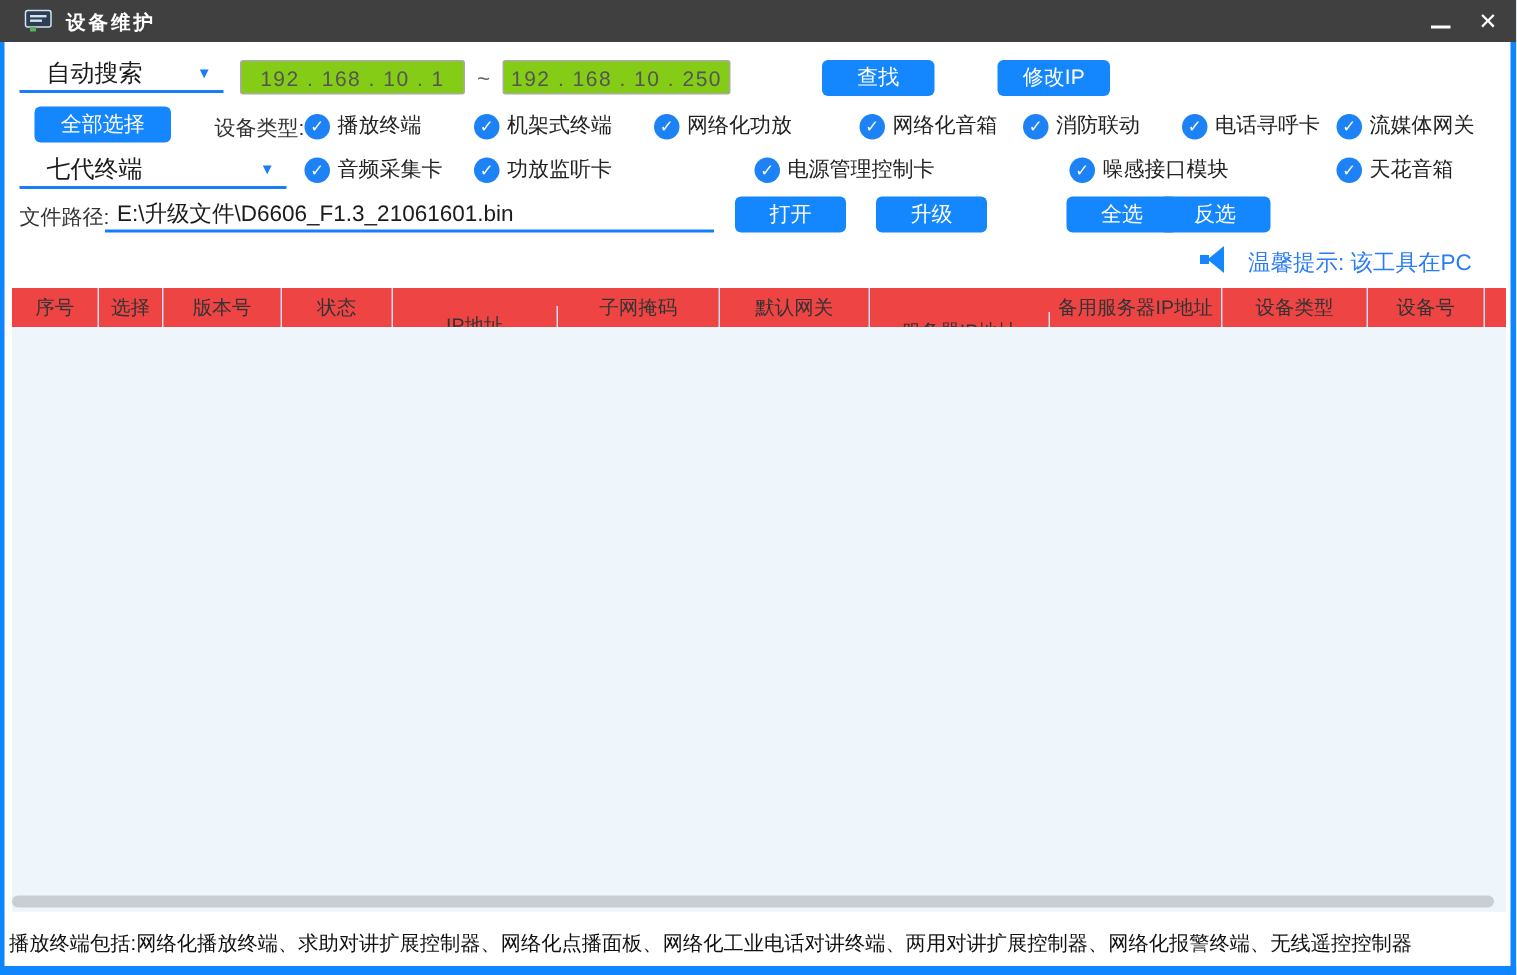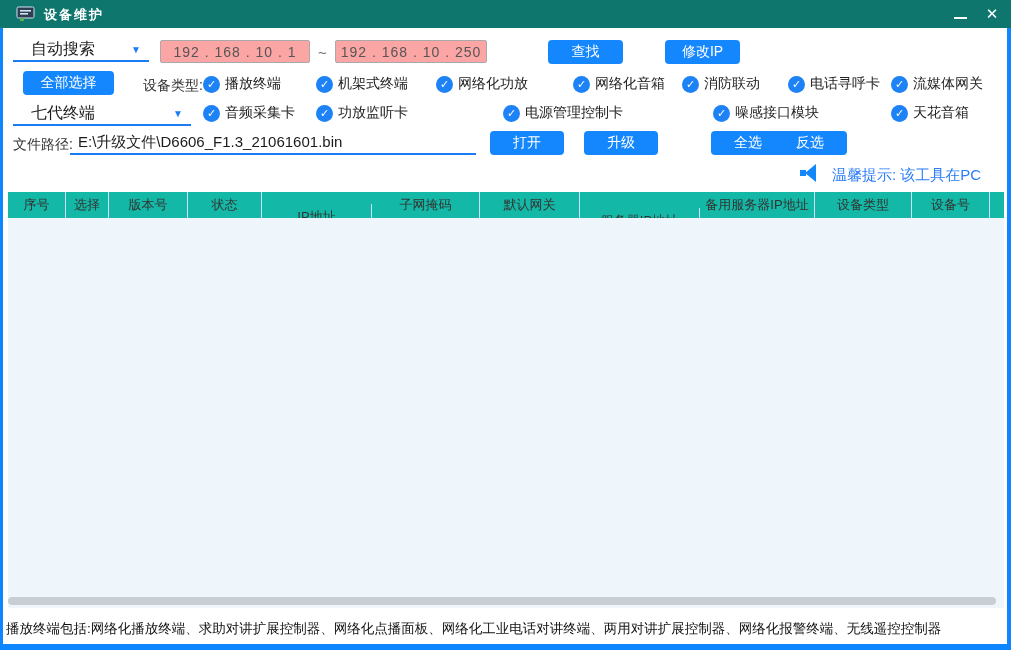--- a/index.html
+++ b/index.html
@@ -1,52 +1,52 @@
 <!DOCTYPE html>
 <html><head>
 <meta charset="utf-8">
 <style>
   * { margin:0; padding:0; box-sizing:border-box; }
   html,body { width:1011px; height:650px; font-family:"Liberation Sans","DejaVu Sans",sans-serif; }
   .window { position:relative; width:1011px; height:650px; background:#ffffff; overflow:hidden; }
 
   
-  .titlebar { position:absolute; left:0; top:0; width:1011px; height:28px; background:#0f766e; display:flex; align-items:center; }
+  .titlebar { position:absolute; left:0; top:0; width:1011px; height:28px; background:#404040; display:flex; align-items:center; }
   .app-icon { position:absolute; left:16px; top:6px; width:19px; height:16px; }
   .title-text { position:absolute; left:44px; top:6px; color:#ffffff; font-size:13px; font-weight:bold; letter-spacing:2px; }
   .win-btn { position:absolute; top:0; height:28px; width:30px; display:flex; align-items:center; justify-content:center; color:#ffffff; cursor:pointer; }
   .btn-min { right:36px; }
   .btn-close { right:4px; font-size:15px; }
   .min-bar { display:block; width:13px; height:2px; background:#ffffff; margin-top:8px; }
   .edge { position:absolute; background:#0d86ff; }
   .edge-left { left:0; top:28px; width:3px; height:622px; }
   .edge-right { right:0; top:28px; width:4px; height:622px; }
   .edge-bottom { left:0; bottom:0; width:1011px; height:6px; }
 
   
   .dropdown { position:absolute; height:24px; border-bottom:2px solid #1a7cf7; display:flex; align-items:center; cursor:pointer; }
   .dropdown .dd-text { font-size:16px; color:#1b1b1b; padding-left:18px; }
   .dropdown .dd-arrow { position:absolute; right:8px; top:6px; color:#1a7cf7; font-size:10px; }
-  .ip-input { position:absolute; height:23px; border:1px solid #a9a9a9; border-radius:2px; background:#fca5a5; text-align:center; font-size:14px; color:#555; letter-spacing:1px; font-family:"Liberation Sans",sans-serif; }
+  .ip-input { position:absolute; height:23px; border:1px solid #a9a9a9; border-radius:2px; background:#84cc16; text-align:center; font-size:14px; color:#555; letter-spacing:1px; font-family:"Liberation Sans",sans-serif; }
   .tilde { position:absolute; font-size:15px; color:#666; }
   .btn { position:absolute; height:24px; background:#1486fe; border:none; border-radius:4px; color:#ffffff; font-size:14px; cursor:pointer; font-family:"Liberation Sans",sans-serif; }
   .lbl { position:absolute; font-size:14px; color:#333; }
 
   .chk { position:absolute; display:flex; align-items:center; cursor:pointer; height:18px; }
   .chk-icon { width:17px; height:17px; border-radius:50%; background:#1e82f7; color:#fff; font-size:11px; font-weight:bold; display:flex; align-items:center; justify-content:center; }
   .chk-label { font-size:14px; color:#222; margin-left:5px; white-space:nowrap; }
 
   .filepath-wrap { position:absolute; left:70px; top:133px; width:406px; height:22px; border-bottom:2px solid #1a7cf7; }
   .filepath-text { font-size:15px; color:#1b1b1b; padding-left:8px; white-space:nowrap; }
 
   .notice-icon { position:absolute; left:798px; top:162px; width:22px; height:22px; }
   .notice-text { position:absolute; left:832px; top:166px; width:179px; overflow:hidden; white-space:nowrap; font-size:15px; color:#2a7cf7; }
 
   
-  .thead { position:absolute; left:8px; top:192px; width:996px; height:26px; background:#14b8a6; display:flex; }
+  .thead { position:absolute; left:8px; top:192px; width:996px; height:26px; background:#ef4444; display:flex; }
   .th { height:26px; display:flex; align-items:center; justify-content:center; font-size:13px; color:#333; border-right:1px solid #cfdef2; white-space:nowrap; cursor:default; }
   .th:last-child { border-right:none; }
   .tbody { position:absolute; left:8px; top:218px; width:996px; height:390px; background:#eef6fc; }
   .hscroll-thumb { position:absolute; left:8px; top:597px; width:988px; height:8px; background:#c9ced4; border-radius:4px; cursor:grab; }
 
   .statusbar { position:absolute; left:6px; top:616px; width:1000px; height:26px; overflow:hidden; }
   .status-text { font-size:13.5px; color:#111; white-space:nowrap; line-height:26px; }
 </style>
 </head>
 <body>

